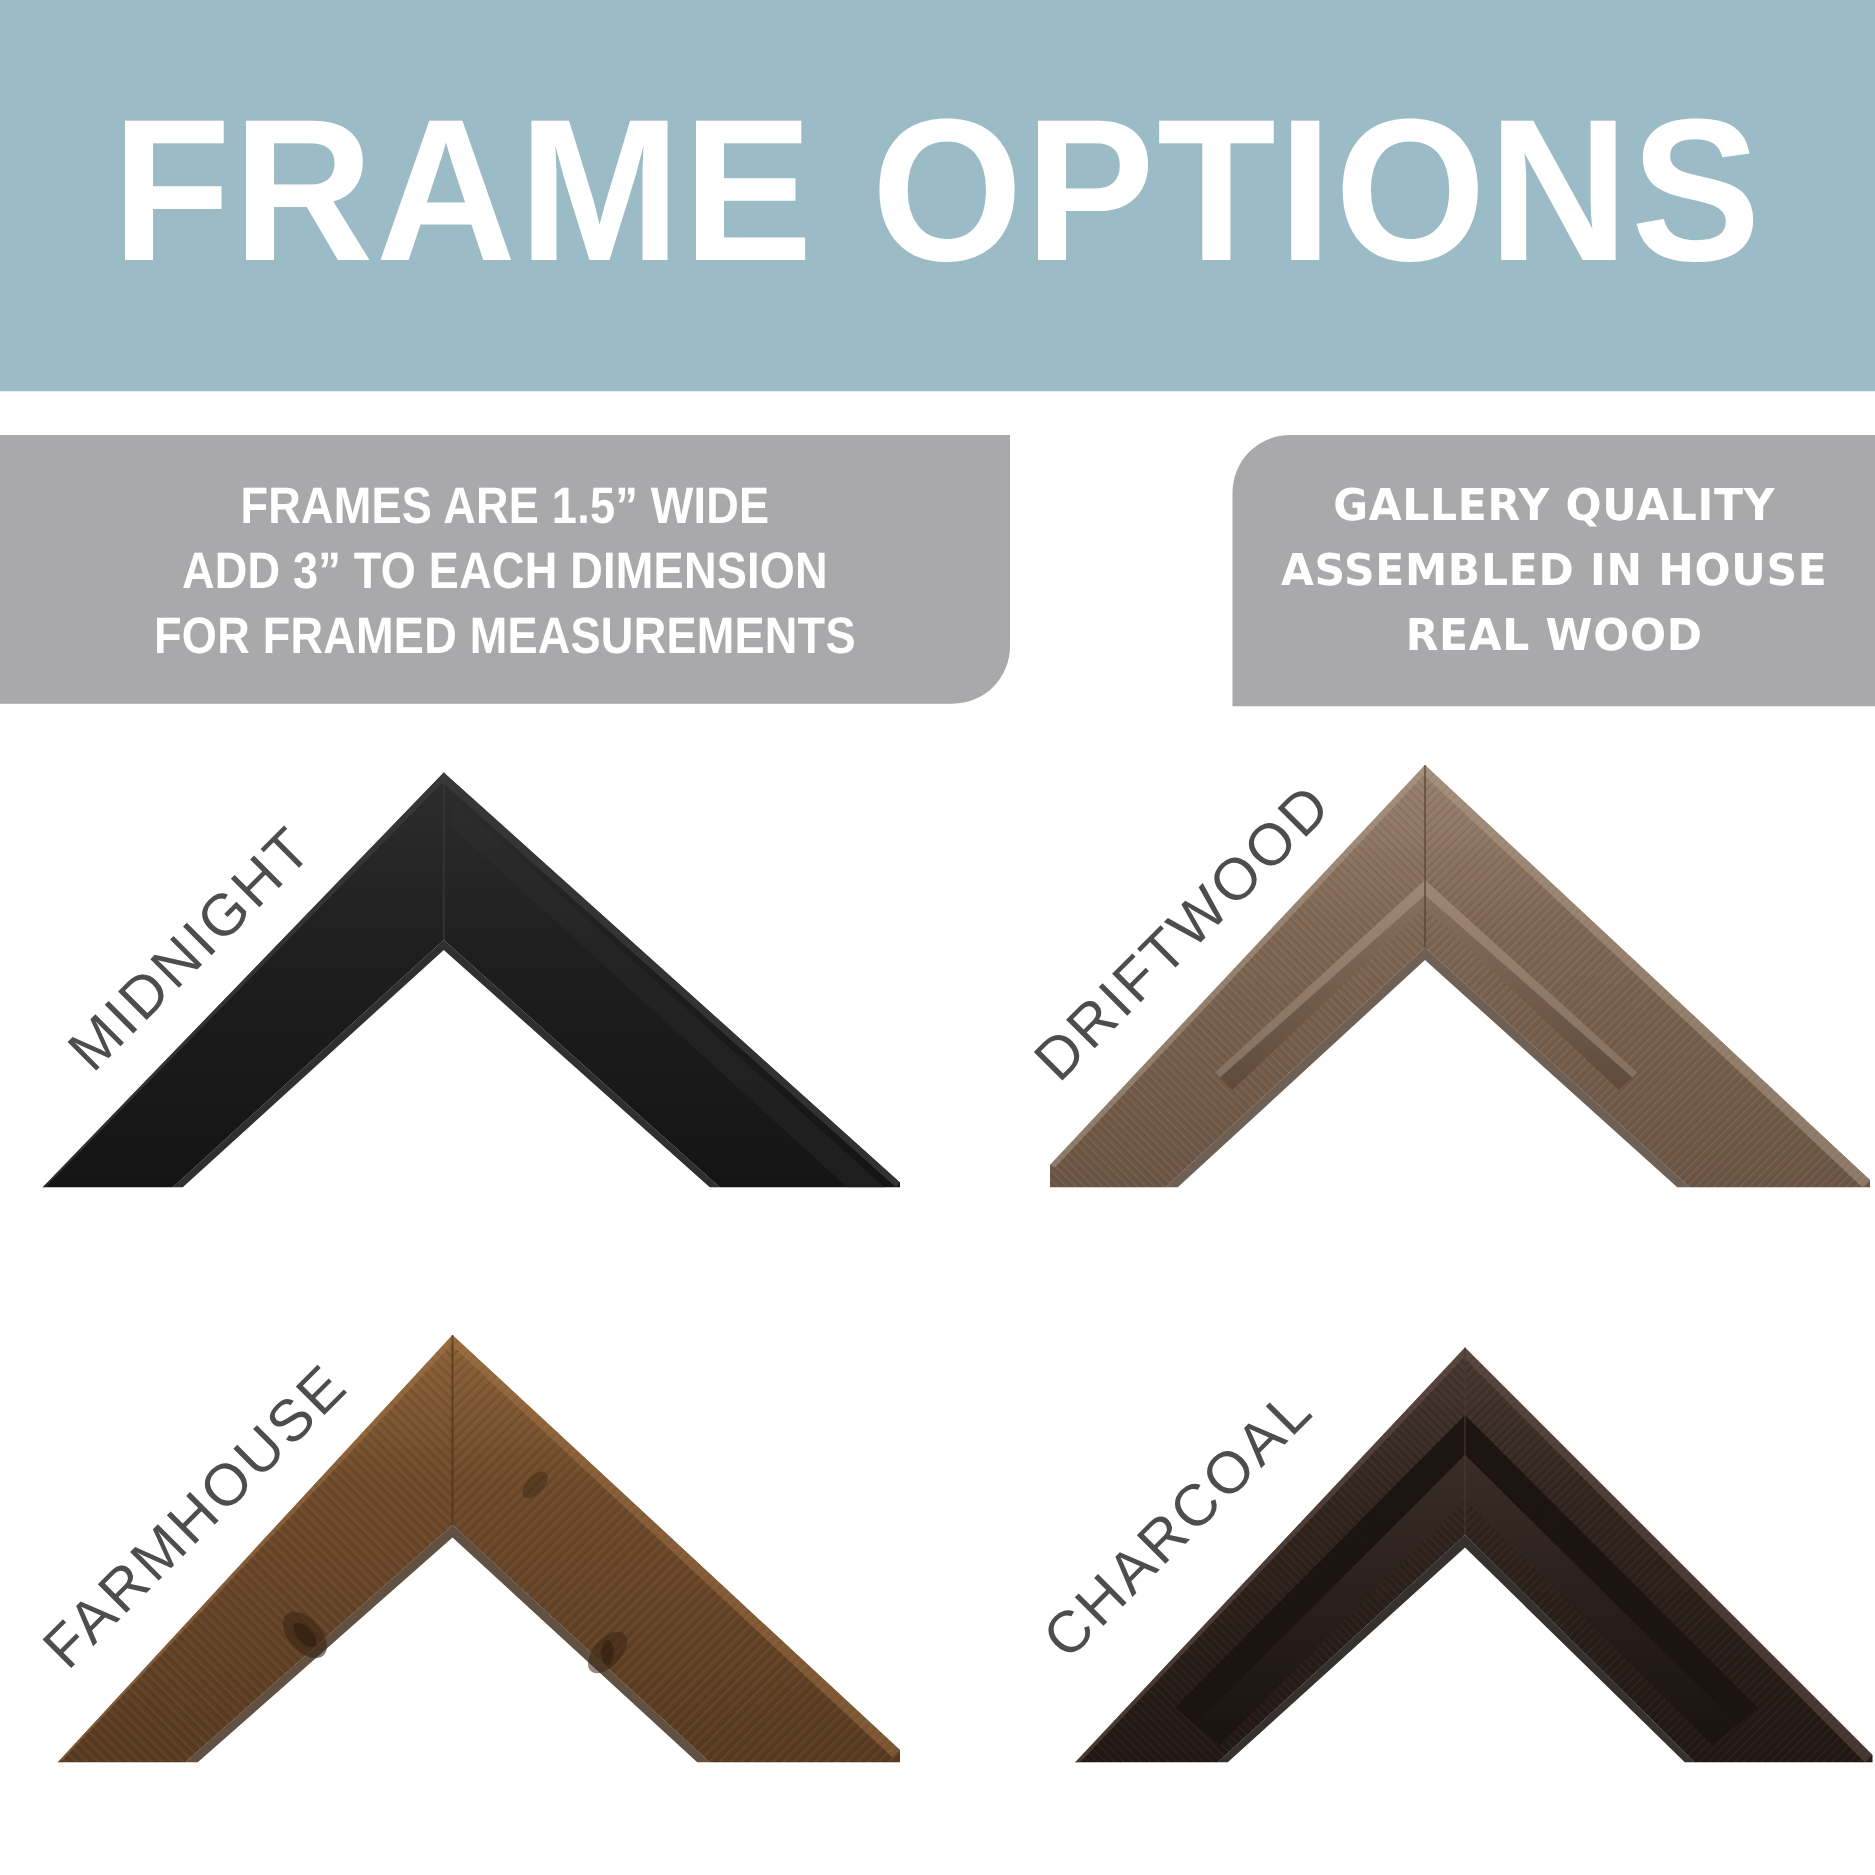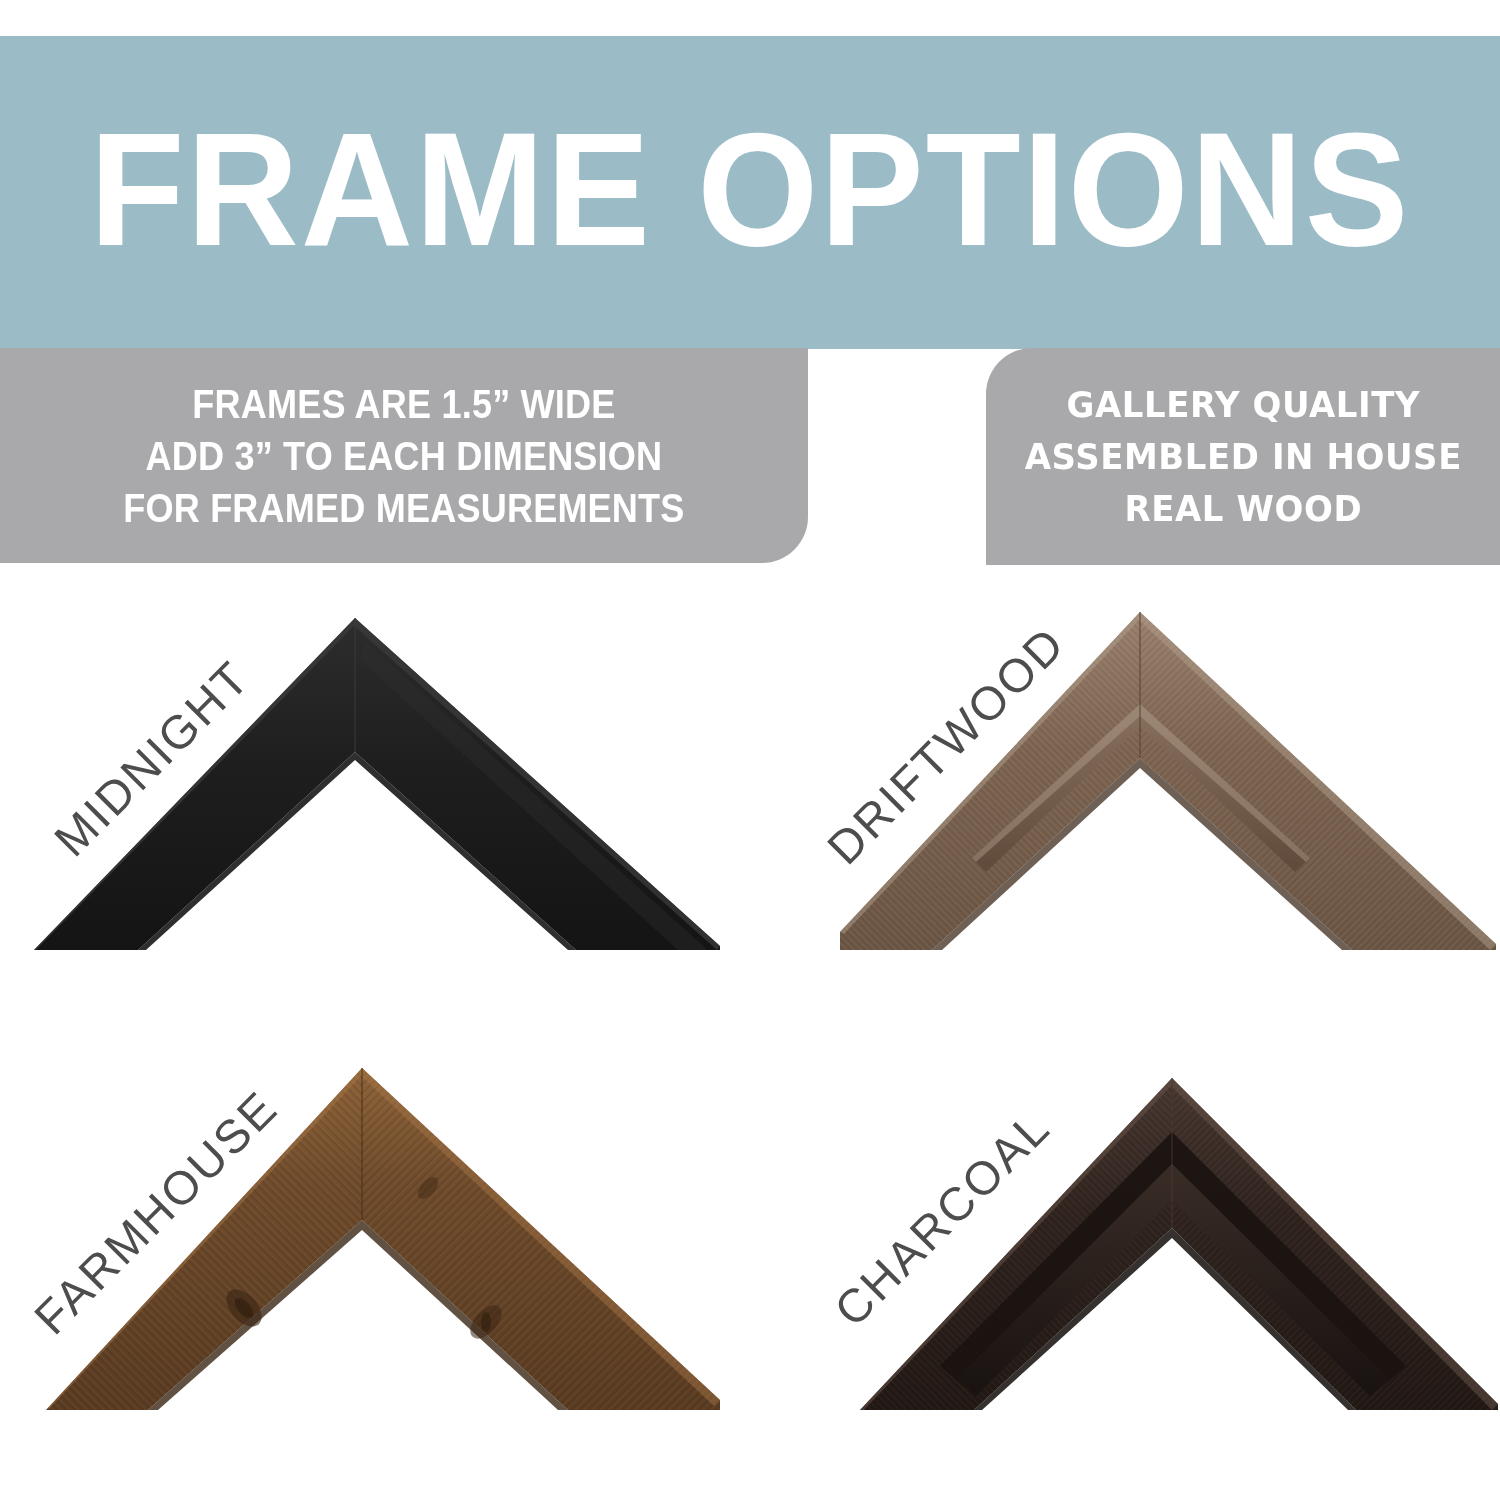--- a/index.html
+++ b/index.html
@@ -20,21 +20,20 @@
   }
 
   
   .header-band {
     position: absolute;
     left: 0;
     top: 0;
     width: 1500px;
     height: 313px;
     background: #9bbcc6;
-    margin-top: 36px;
   }
 
   .header-title {
     position: absolute;
     left: 0;
     top: 0;
     width: 1500px;
     height: 313px;
     display: flex;
     align-items: center;

